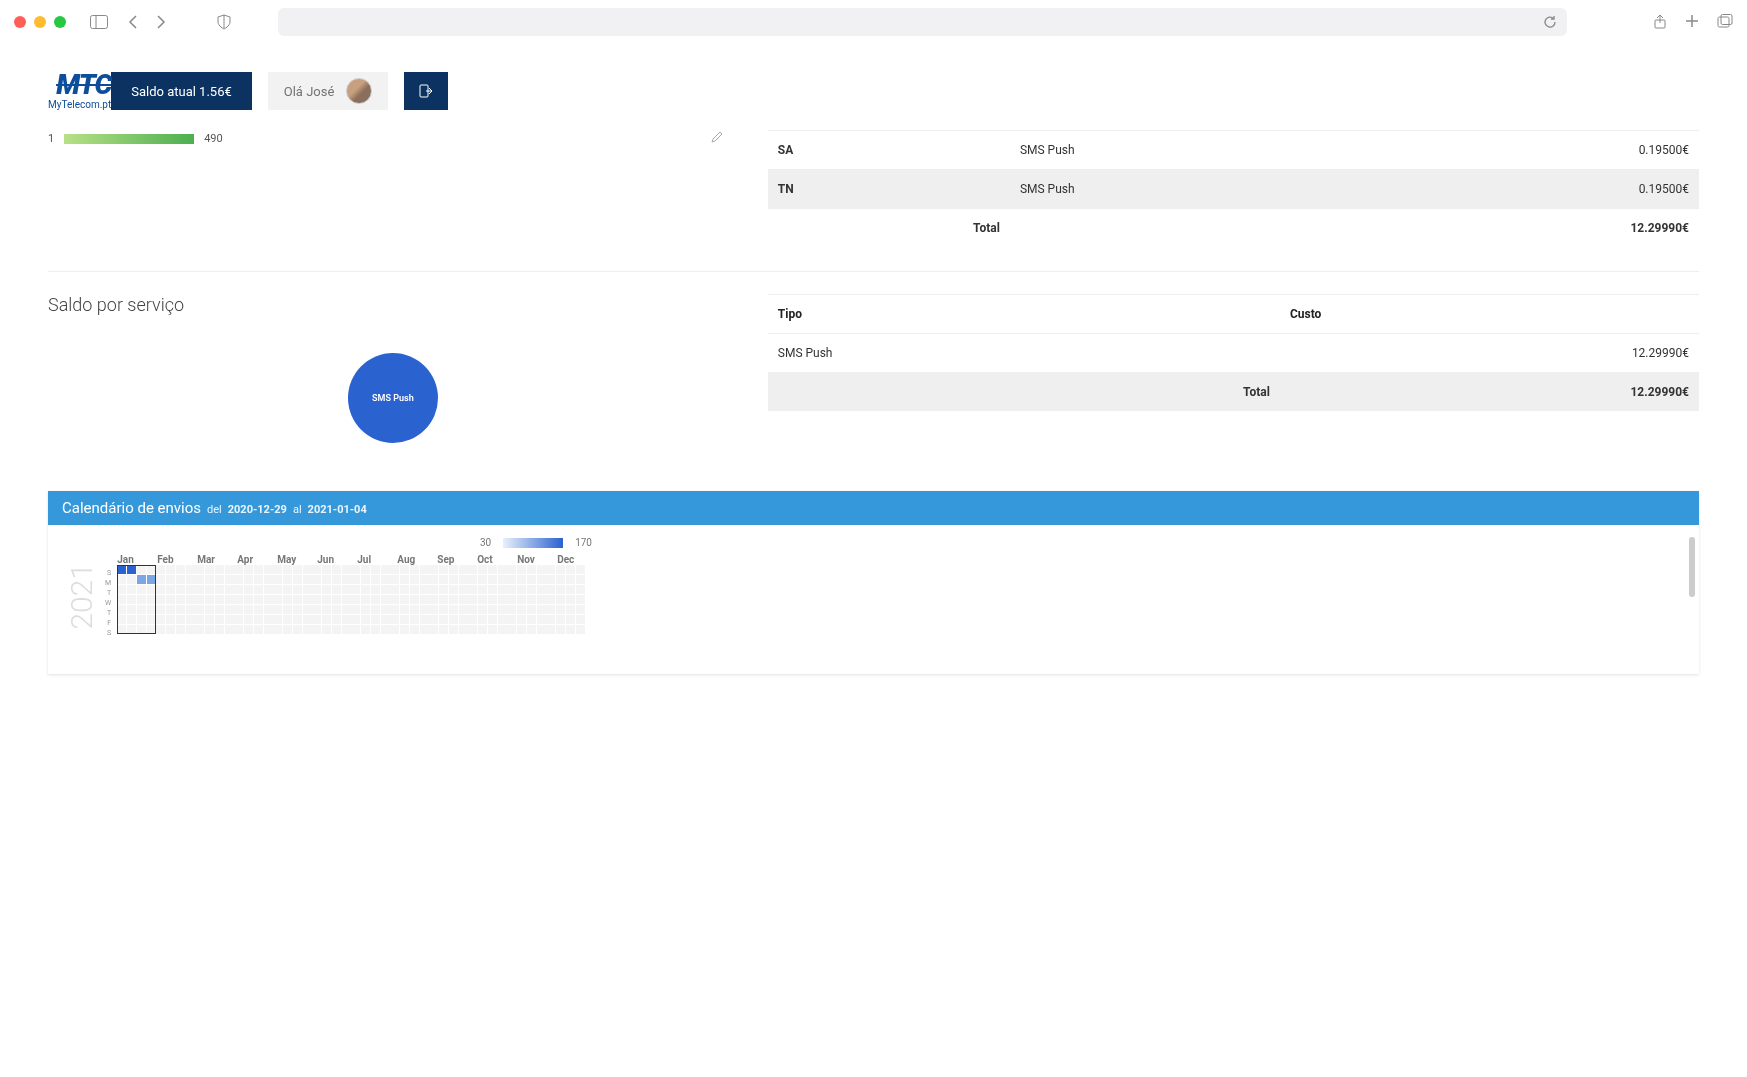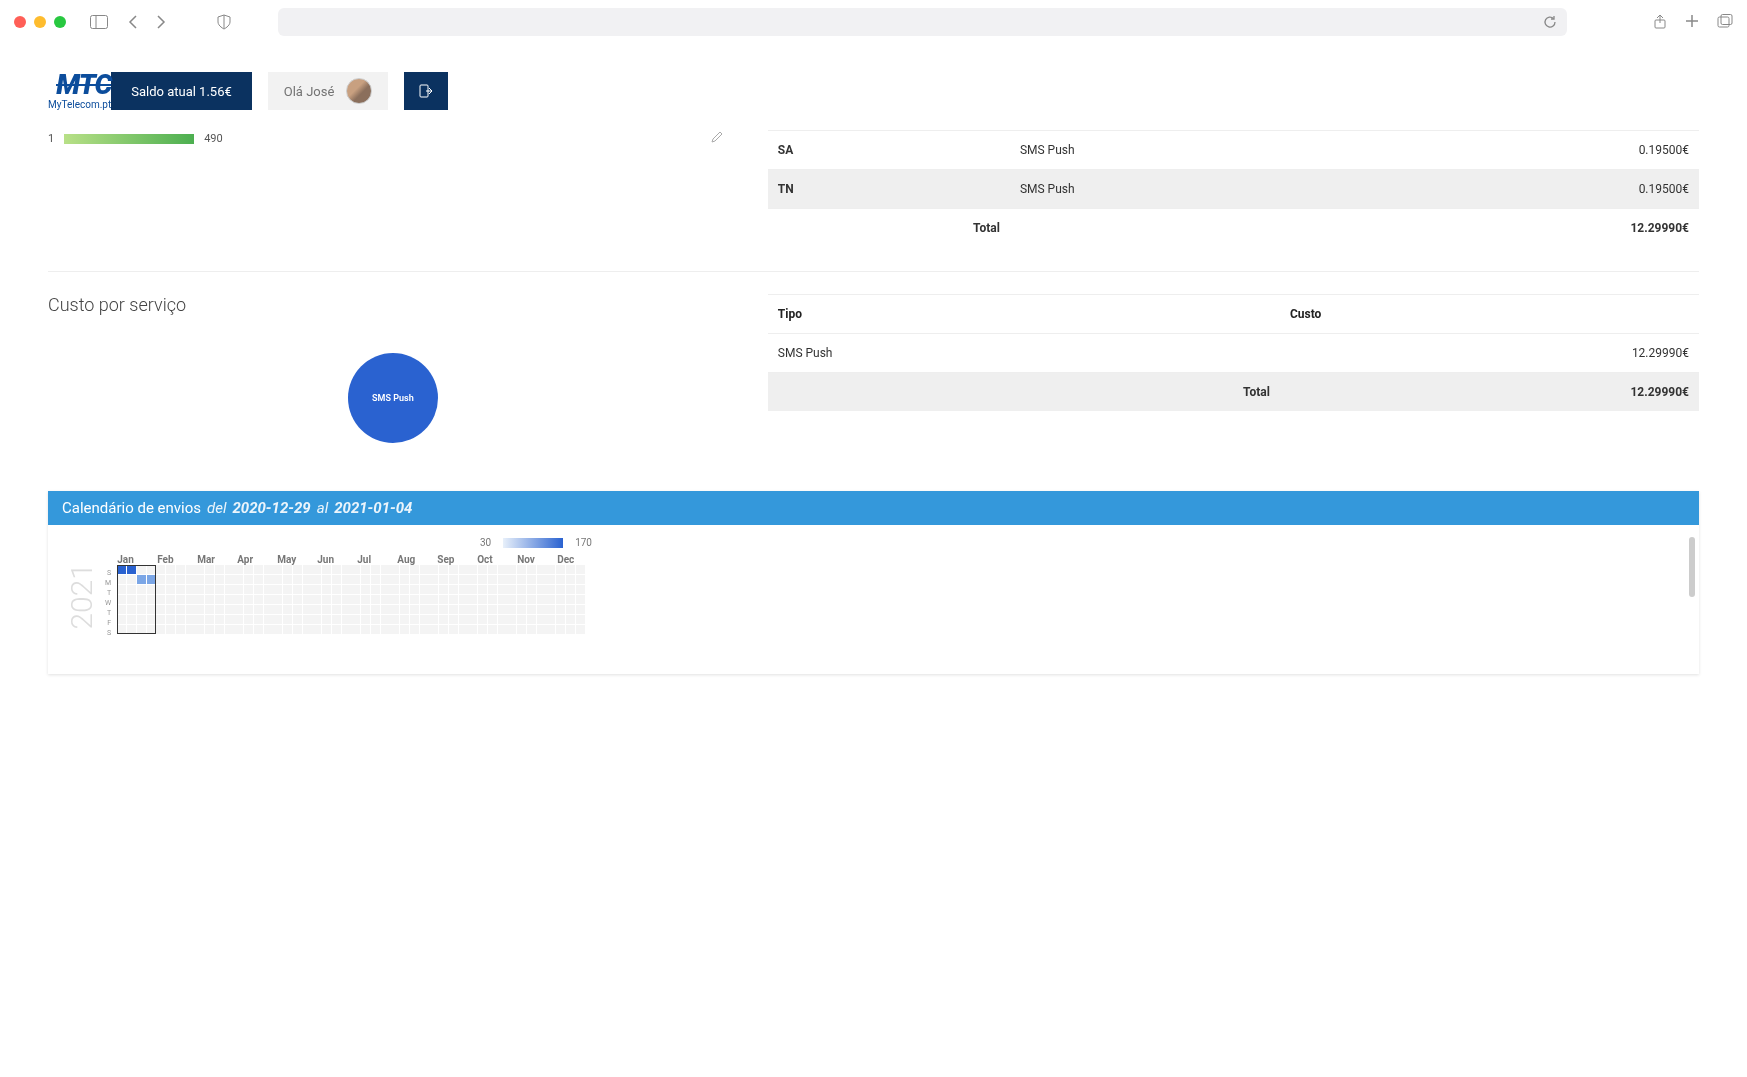--- a/index.html
+++ b/index.html
@@ -139,21 +139,21 @@
 
 
 .cal-panel { margin-top: 30px; box-shadow: 0 1px 3px rgba(0,0,0,0.12); }
 .cal-header {
   background: #3498db;
   color: #fff;
   padding: 8px 14px;
   font-size: 15px;
   display:flex; align-items:baseline; gap:6px;
 }
-.cal-header .sub { font-size: 15px; opacity:0.9;font-style:italic;}
+.cal-header .sub { font-size: 11px; opacity:0.9;}
 .cal-body { padding: 12px 16px 36px 16px; position: relative; }
 .legend {
   display:flex; justify-content:flex-end; align-items:center;
   font-size:10px; color:#777; gap:12px; margin-bottom:6px;
   width: 528px;
 }
 .legend-swatch {
   width: 60px; height: 10px;
   background: linear-gradient(90deg,#e8f0fa,#2a62d0);
 }
@@ -314,21 +314,21 @@
           <td></td>
           <td class="right"><b>12.29990€</b></td>
         </tr>
       </tbody>
         </table>
     </div>
   </div>
 
   <div class="row-split">
     <div>
-      <div class="section-title">Custo por serviço</div>
+      <div class="section-title">Saldo por serviço</div>
       <div class="pie-wrap">
         <div class="pie">
           <span>SMS Push</span>
         </div>
       </div>
     </div>
     <div>
       <table>
         <tbody>
             <tr>

